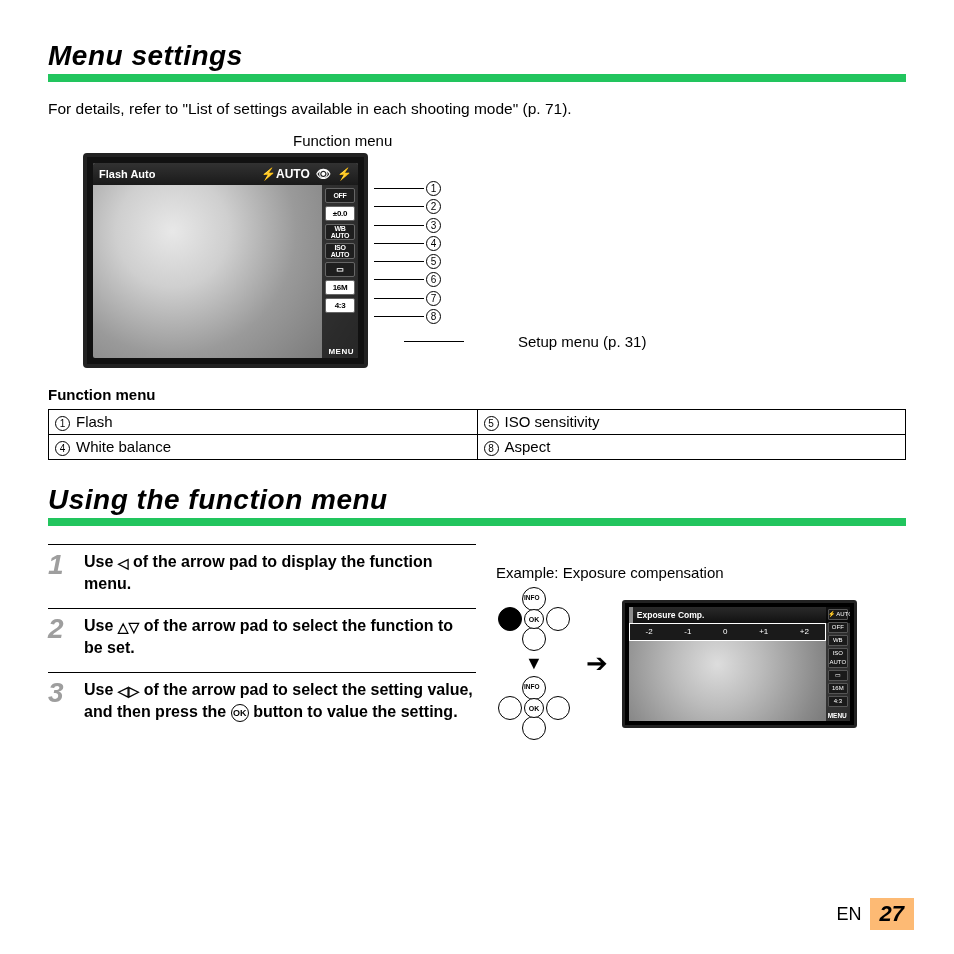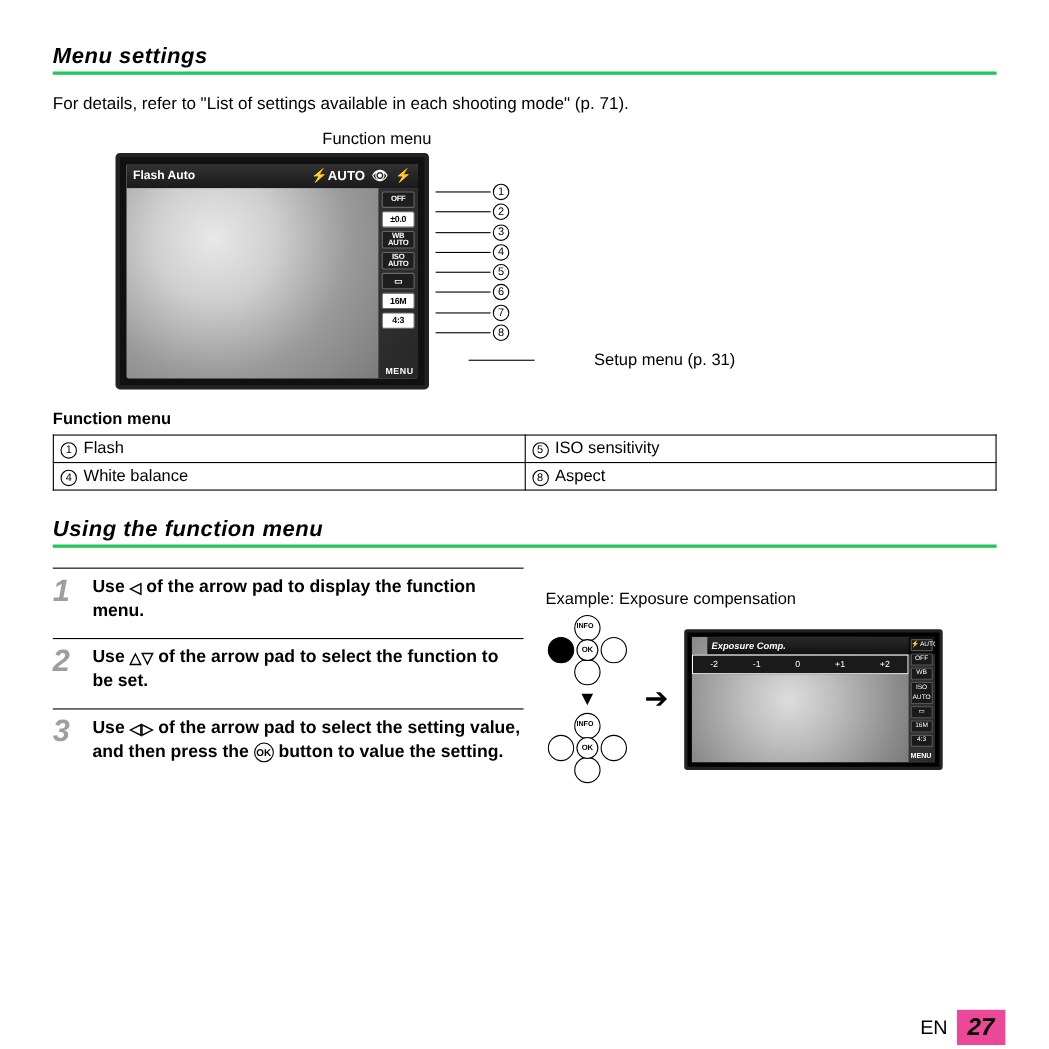--- a/index.html
+++ b/index.html
@@ -10,29 +10,29 @@
     width: 954px;
     height: 954px;
     position: relative;
     padding: 40px 48px 30px 48px;
     font-size: 15px;
   }
   .section-title {
     font-family: "Arial Black", Arial, sans-serif;
     font-style: italic;
     font-weight: 900;
-    font-size: 20px;
+    font-size: 28px;
     letter-spacing: 0.5px;
-    border-bottom: 3px solid #22c55e;
+    border-bottom: 8px solid #22c55e;
     padding-bottom: 2px;
     margin-bottom: 18px;
   }
   .intro { font-size: 15.5px; margin-bottom: 14px; }
   .diagram-row { display: flex; align-items: flex-start; margin-bottom: 18px; }
-  .lcd-wrap { margin-left: 57px; display:flex; align-items:flex-start; }
+  .lcd-wrap { margin-left: 35px; display:flex; align-items:flex-start; }
   .lcd {
     width: 285px; height: 215px; background: #111;
     border: 4px solid #222; border-radius: 4px;
     position: relative; padding: 6px;
   }
   .lcd-inner {
     width: 100%; height: 100%;
     background: radial-gradient(circle at 30% 35%, #e8e8e8 0%, #cfcfcf 25%, #9a9a9a 55%, #6f6f6f 100%);
     position: relative; border-radius: 2px; overflow: hidden;
   }
@@ -124,48 +124,48 @@
   .mini-lcd {
     width:235px; height:128px; background:#000; border:3px solid #222;
     border-radius:3px; padding:4px; position:relative;
   }
   .mini-inner {
     width:100%; height:100%;
     background: radial-gradient(circle at 40% 50%, #ddd 0%, #bcbcbc 30%, #8a8a8a 70%, #6a6a6a 100%);
     position:relative; overflow:hidden;
   }
   .mini-top {
-    position:absolute; top:0; left:14px; right:0; height:16px;
+    position:absolute; top:0; left:4px; right:0; height:16px;
     background:linear-gradient(#2a2a2a,#111); color:#fff;
-    font-size:8.5px; font-weight:bold; display:flex; align-items:center; padding:0 4px;font-style:italic;
+    font-size:8.5px; font-weight:bold; display:flex; align-items:center; padding:0 4px;
   }
   .mini-top .val { margin-left:auto; }
   .mini-scale {
     position:absolute; top:16px; left:0; right:24px; height:18px;
     background:#1a1a1a; border:1px solid #fff; display:flex;
     align-items:center; justify-content:space-around; color:#fff; font-size:8px;
   }
   .mini-right {
     position:absolute; right:0; top:0; bottom:0; width:24px;
     background:rgba(0,0,0,.6); display:flex; flex-direction:column;
     align-items:center; gap:2px; padding:2px 0;
   }
   .mini-right .mchip {
     width:20px; min-height:11px; font-size:6px; color:#fff; background:#1a1a1a;
     border:1px solid #555; border-radius:1px; text-align:center; line-height:9px;
   }
   .mini-menu { position:absolute; right:3px; bottom:2px; color:#fff; font-size:6.5px; font-weight:bold; }
 
   .page-footer {
-    position:absolute; bottom:4px; right:40px;
+    position:absolute; bottom:24px; right:40px;
     display:flex; align-items:center; gap:8px;
   }
   .page-footer .lang { font-size:18px; }
   .page-footer .block {
-    background:#ec4899; font-style:italic; font-weight:bold;
+    background:#fdba74; font-style:italic; font-weight:bold;
     font-size:22px; padding:3px 10px;
   }
   .tri { display:inline-block; font-size:14px; line-height:1; vertical-align:middle; }
 </style>
 </head>
 <body>
 
 <div class="section-title">Menu settings</div>
 <div class="intro">For details, refer to "List of settings available in each shooting mode" (p. 71).</div>
 

